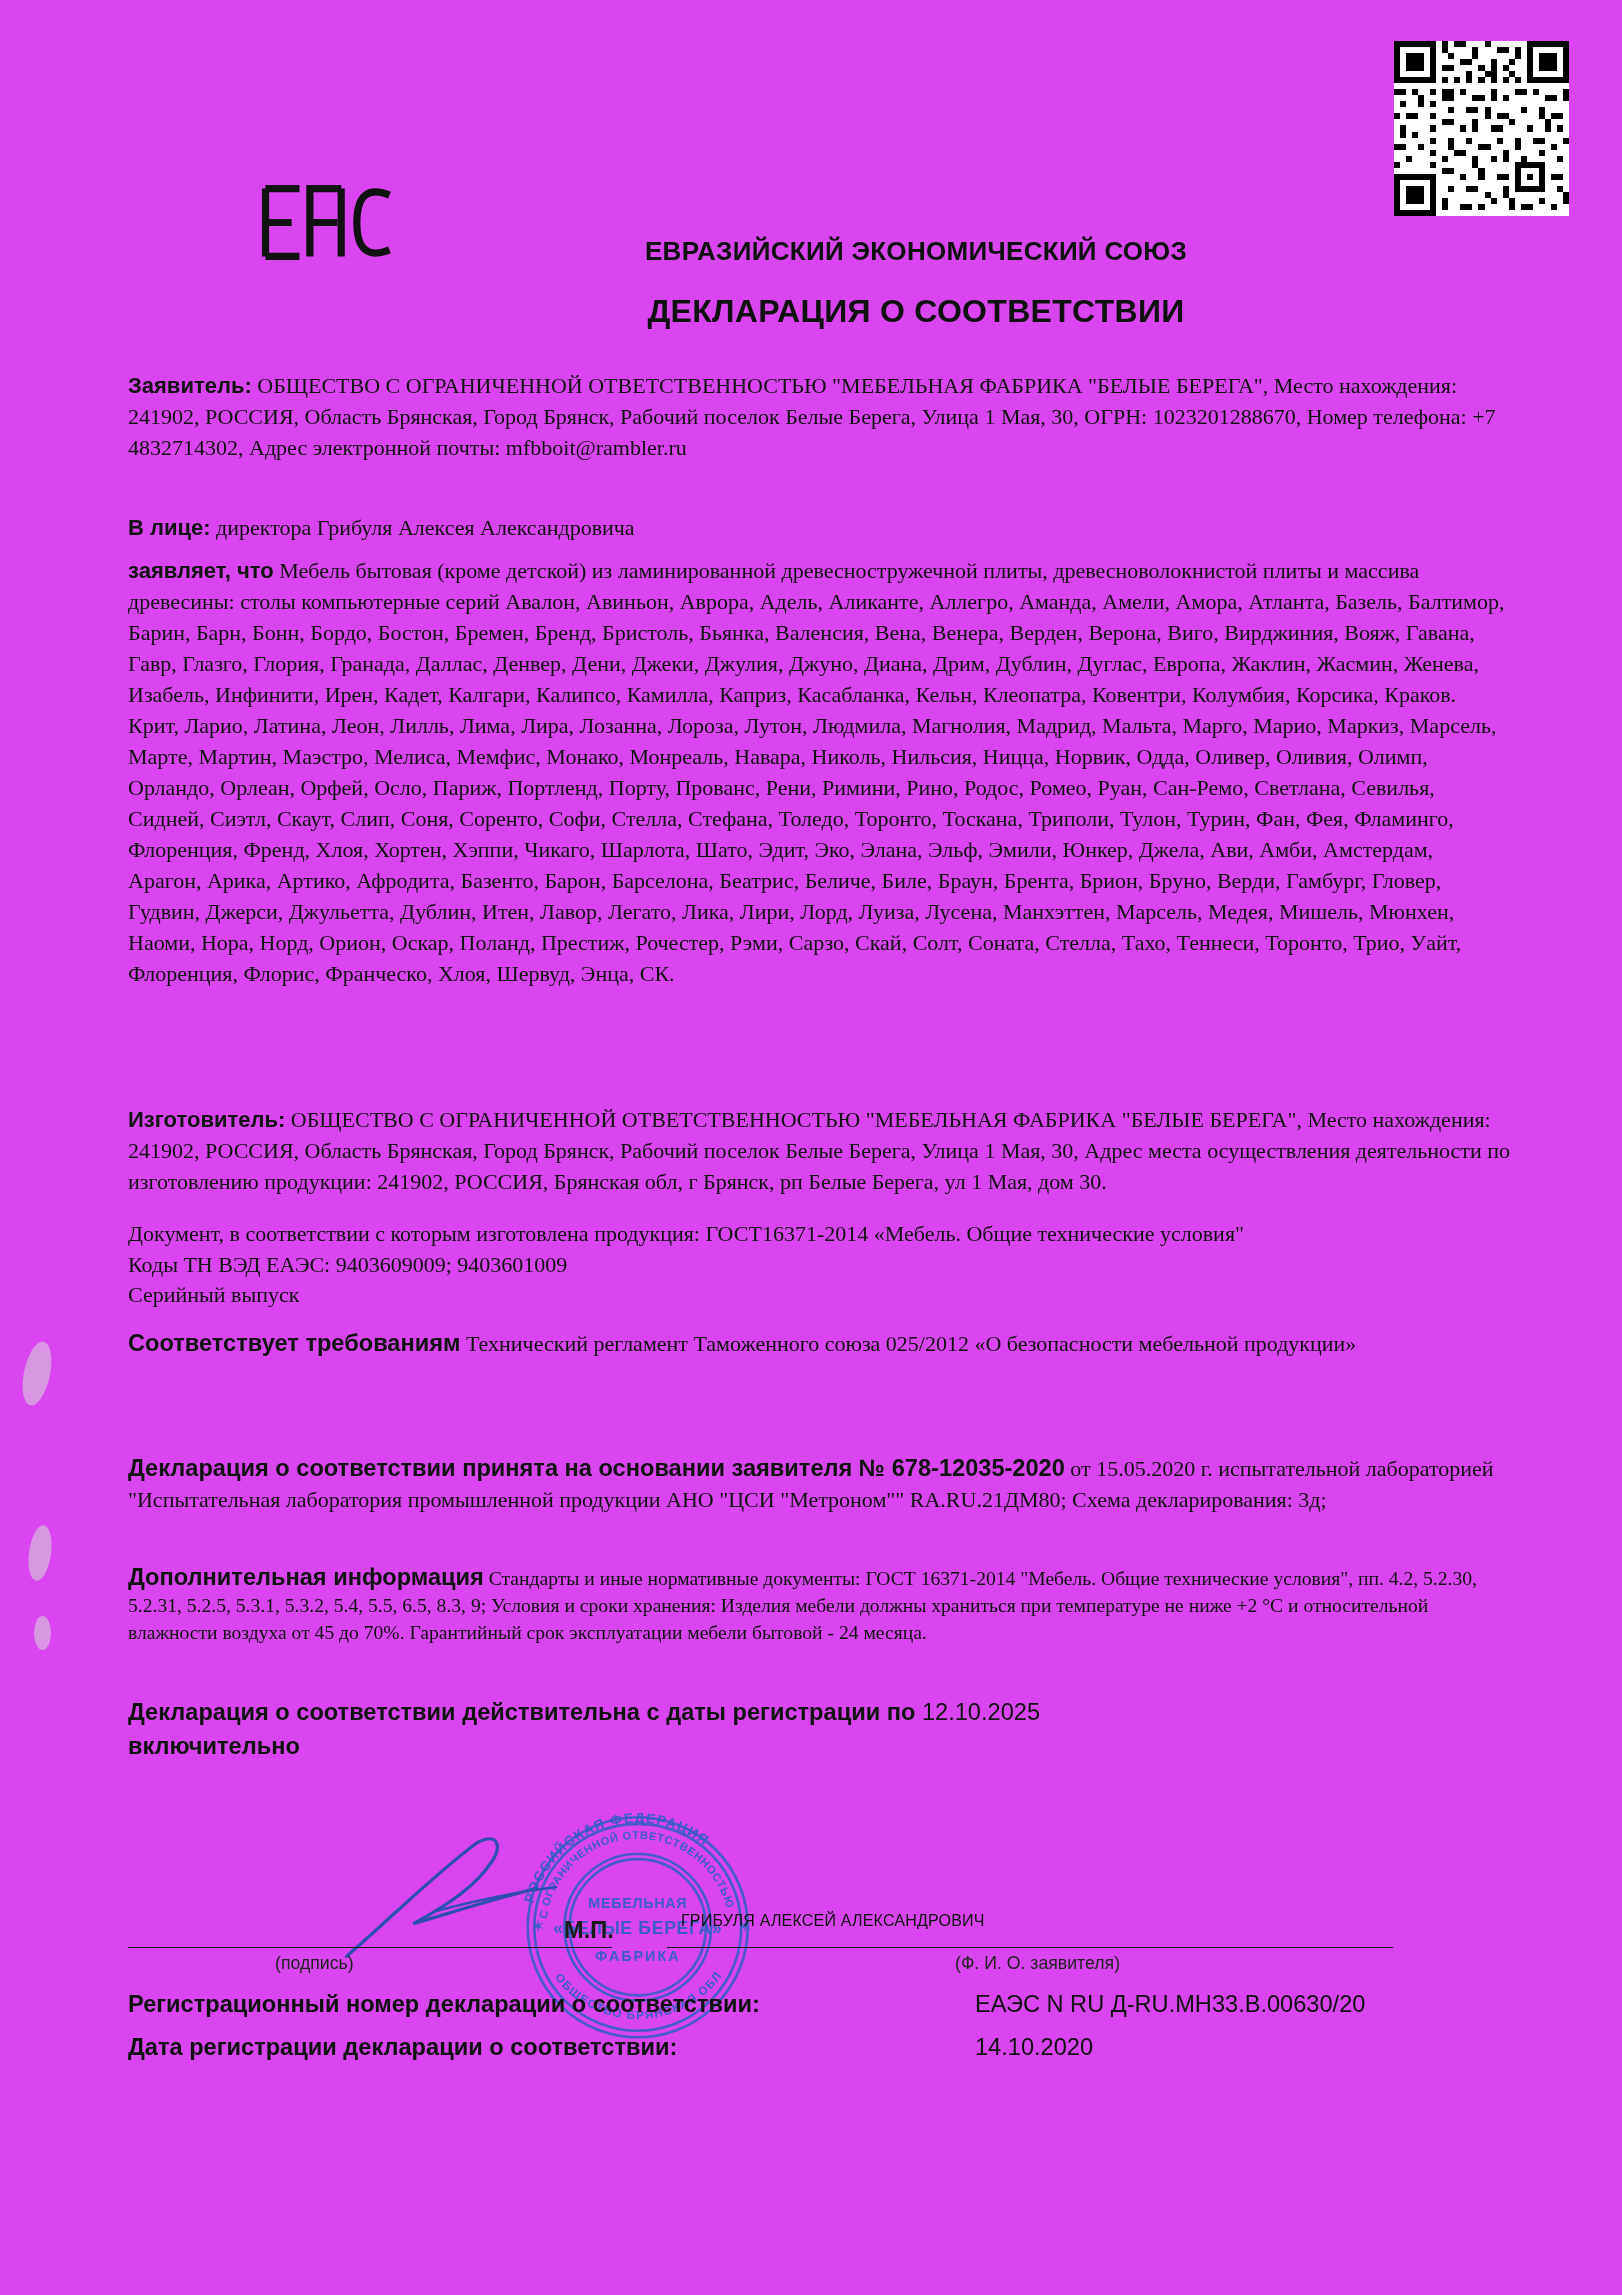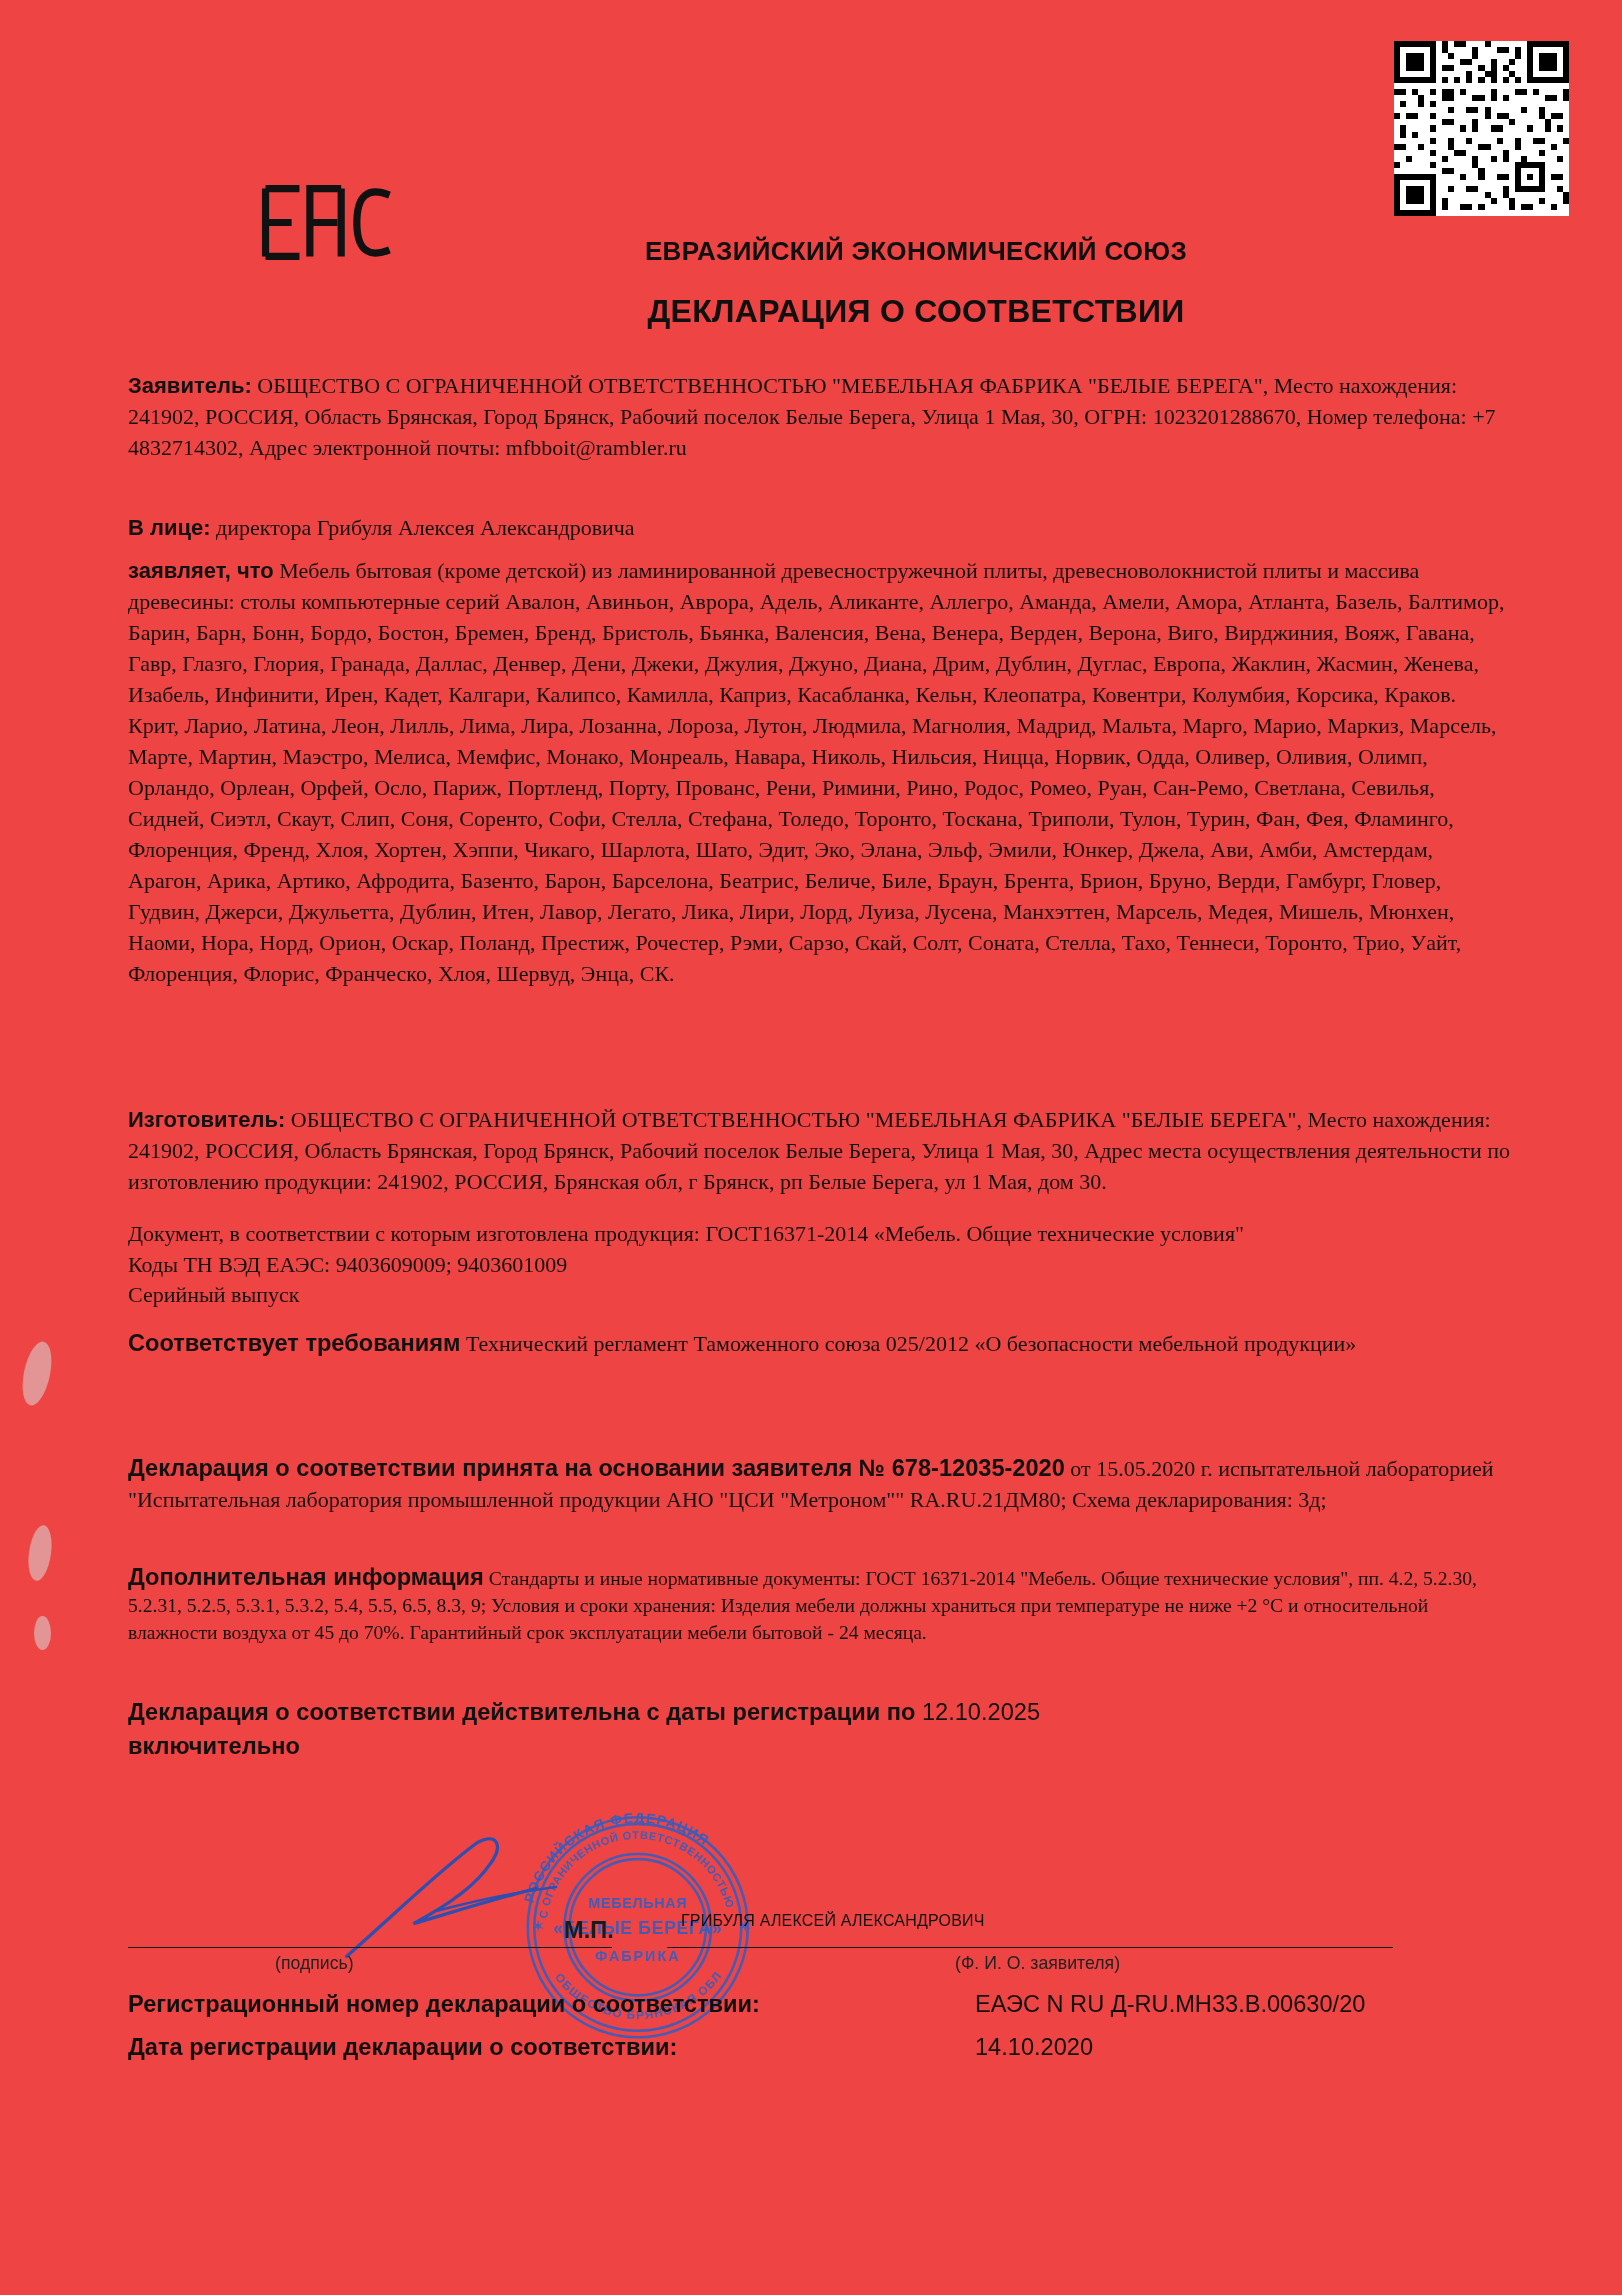--- a/index.html
+++ b/index.html
@@ -13,21 +13,21 @@
     position: relative;
     font-family: "Liberation Serif", serif;
     color: #111111;
     overflow: hidden;
   }
   .page {
     position: absolute;
     left: 0; top: 0;
     width: 1623px;
     height: 2295px;
-    background: #ef4444;
+    background: #d946ef;
   }
 
   
   .qr {
     position: absolute;
     top: 41px;
     right: 54px;
     width: 175px;
     height: 175px;
   }

